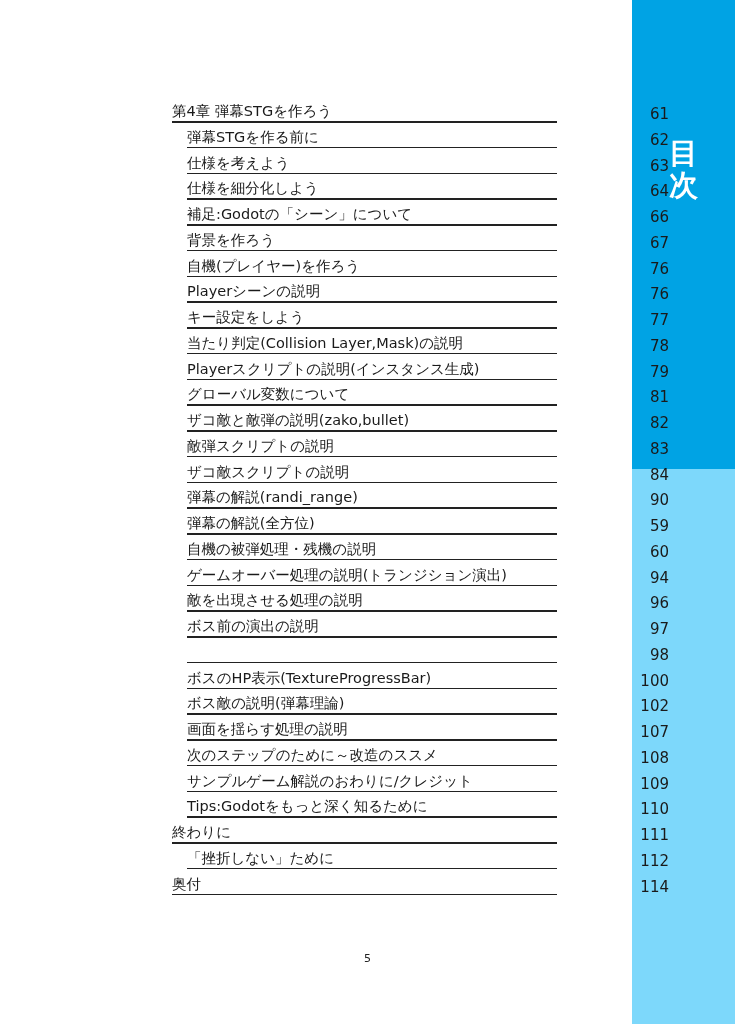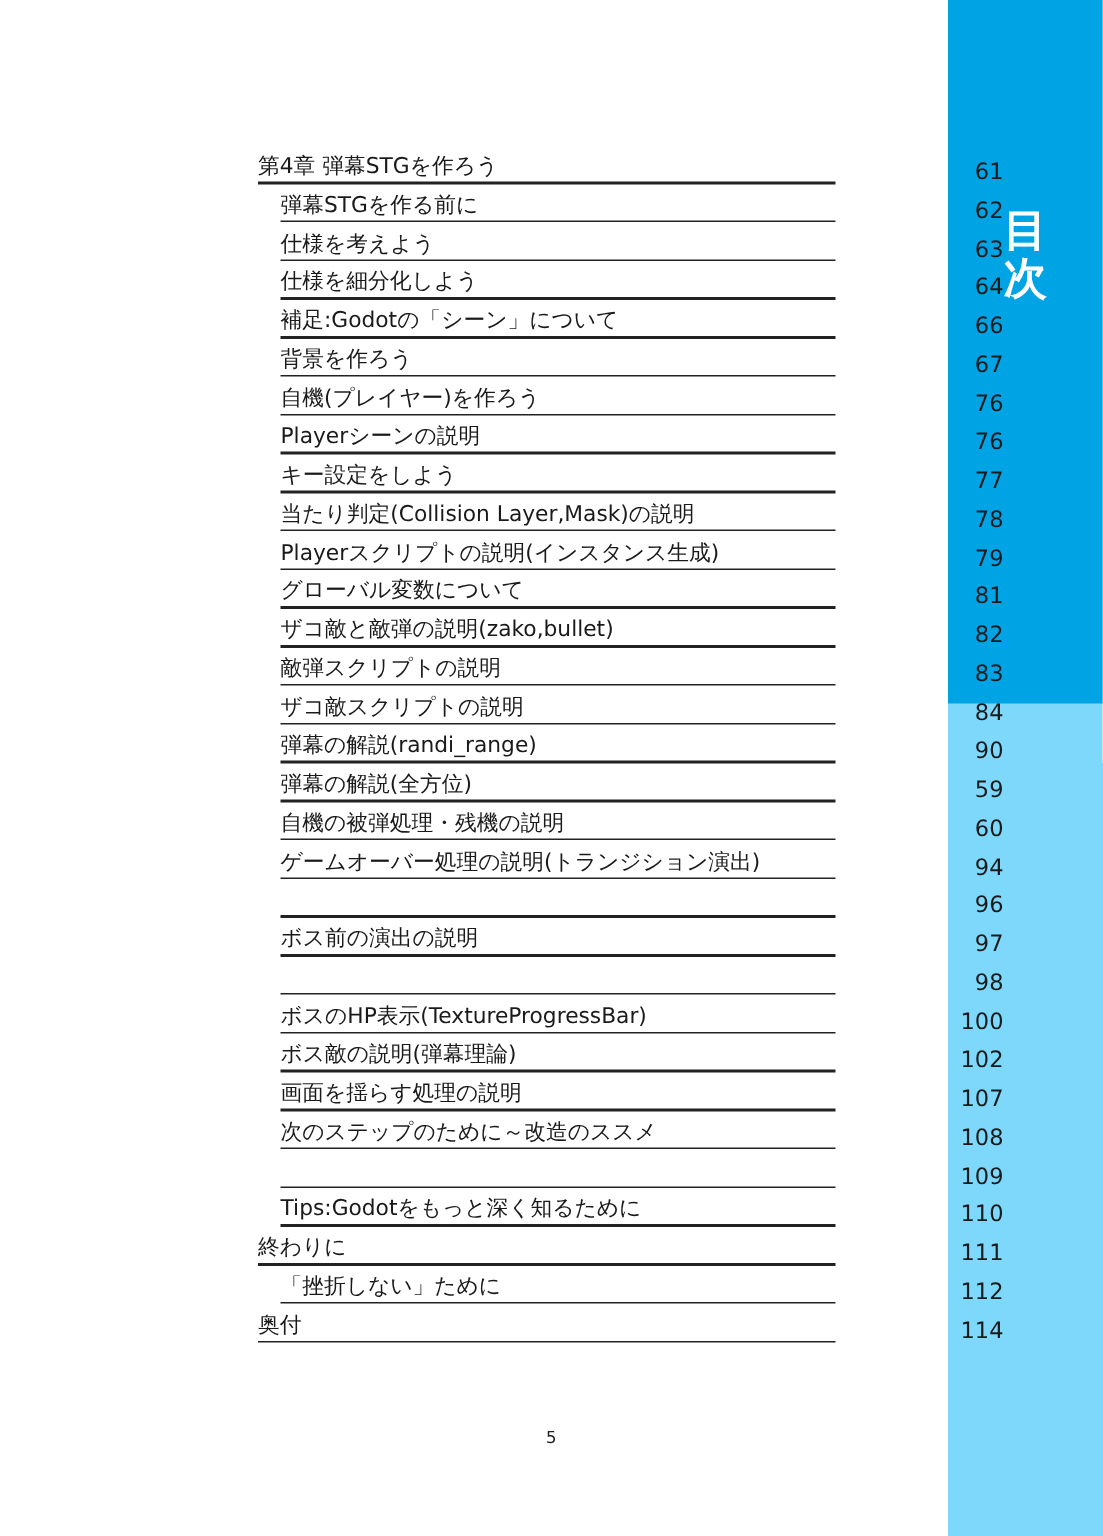--- a/index.html
+++ b/index.html
@@ -144,20 +144,21 @@
       <span class="label" style="left: 187px;">自機の被弾処理・残機の説明</span>
       <div class="rule" style="left: 187px; width: 370px;"></div>
       <span class="page">60</span>
     </div>
     <div class="row" style="top: 564.5px;">
       <span class="label" style="left: 187px;">ゲームオーバー処理の説明(トランジション演出)</span>
       <div class="rule" style="left: 187px; width: 370px;"></div>
       <span class="page">94</span>
     </div>
     <div class="row" style="top: 590.25px;">
+      <span class="label" style="left: 187px;">敵を出現させる処理の説明</span>
       <div class="rule" style="left: 187px; width: 370px;"></div>
       <span class="page">96</span>
     </div>
     <div class="row" style="top: 616px;">
       <span class="label" style="left: 187px;">ボス前の演出の説明</span>
       <div class="rule" style="left: 187px; width: 370px;"></div>
       <span class="page">97</span>
     </div>
     <div class="row" style="top: 641.75px;">
       <div class="rule" style="left: 187px; width: 370px;"></div>
@@ -177,20 +178,21 @@
       <span class="label" style="left: 187px;">画面を揺らす処理の説明</span>
       <div class="rule" style="left: 187px; width: 370px;"></div>
       <span class="page">107</span>
     </div>
     <div class="row" style="top: 744.75px;">
       <span class="label" style="left: 187px;">次のステップのために～改造のススメ</span>
       <div class="rule" style="left: 187px; width: 370px;"></div>
       <span class="page">108</span>
     </div>
     <div class="row" style="top: 770.5px;">
+      <span class="label" style="left: 187px;">サンプルゲーム解説のおわりに/クレジット</span>
       <div class="rule" style="left: 187px; width: 370px;"></div>
       <span class="page">109</span>
     </div>
     <div class="row" style="top: 796.25px;">
       <span class="label" style="left: 187px;">Tips:Godotをもっと深く知るために</span>
       <div class="rule" style="left: 187px; width: 370px;"></div>
       <span class="page">110</span>
     </div>
     <div class="row" style="top: 822px;">
       <span class="label" style="left: 172px;">終わりに</span>

